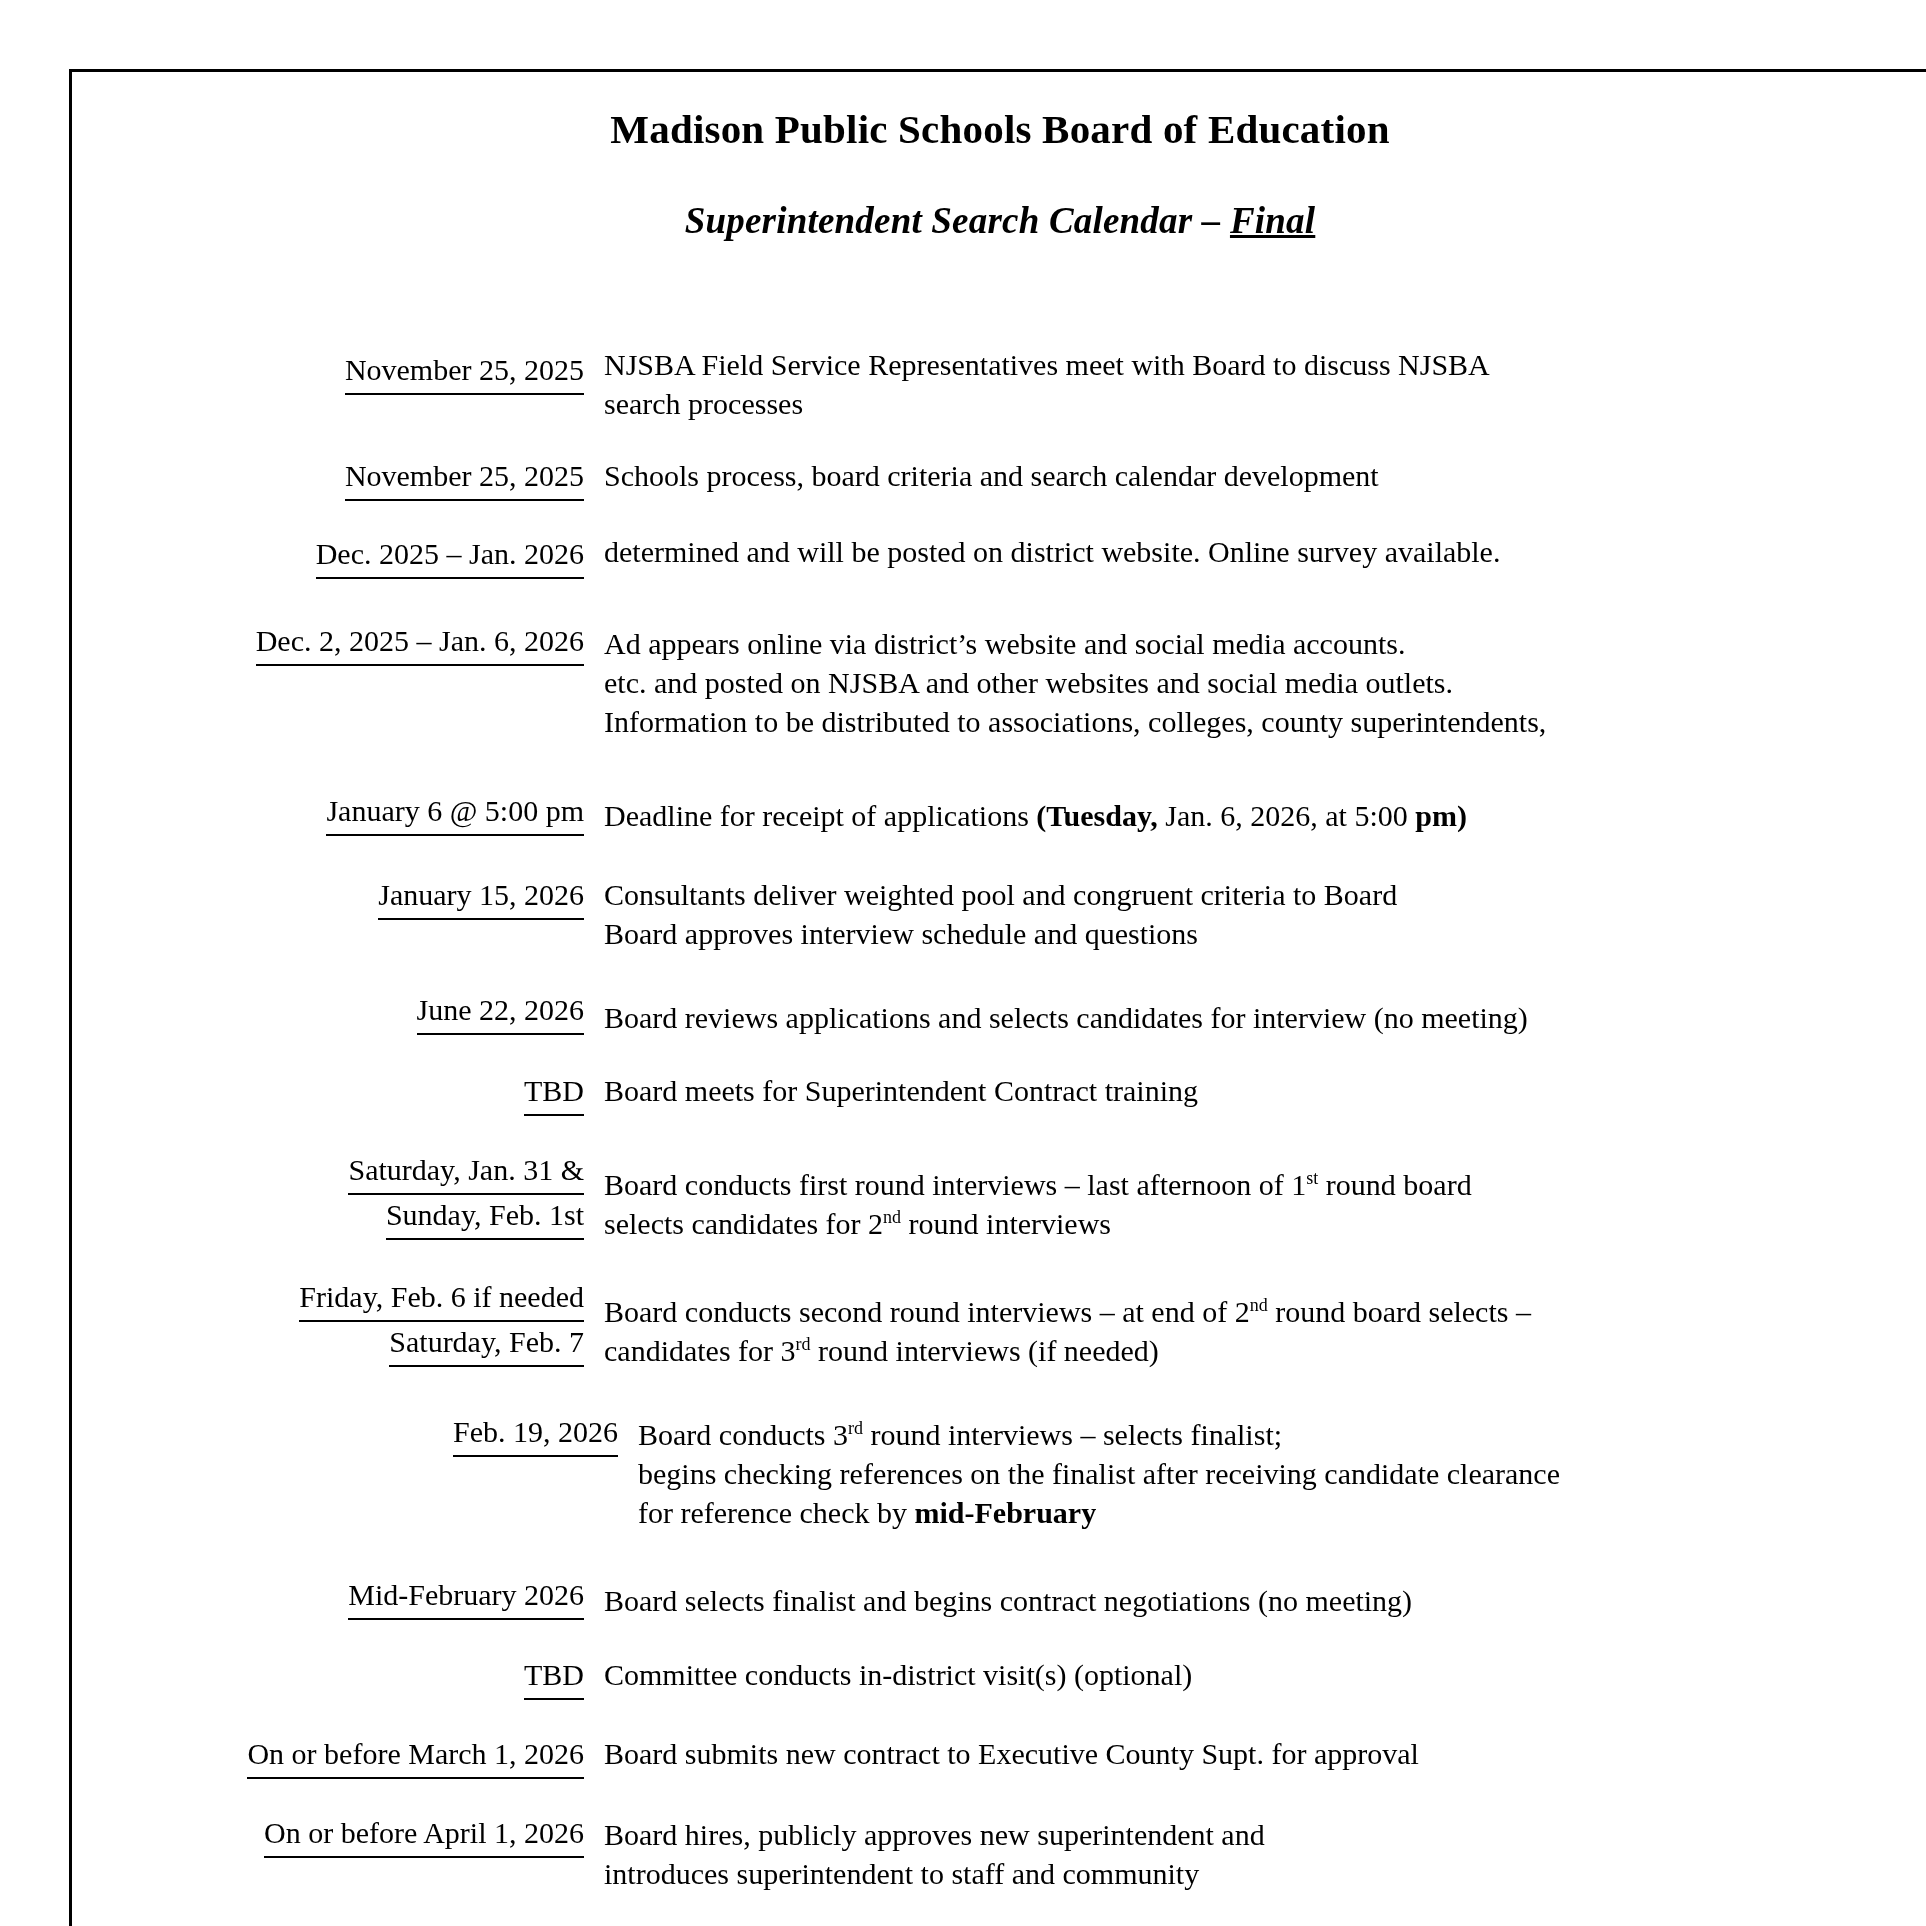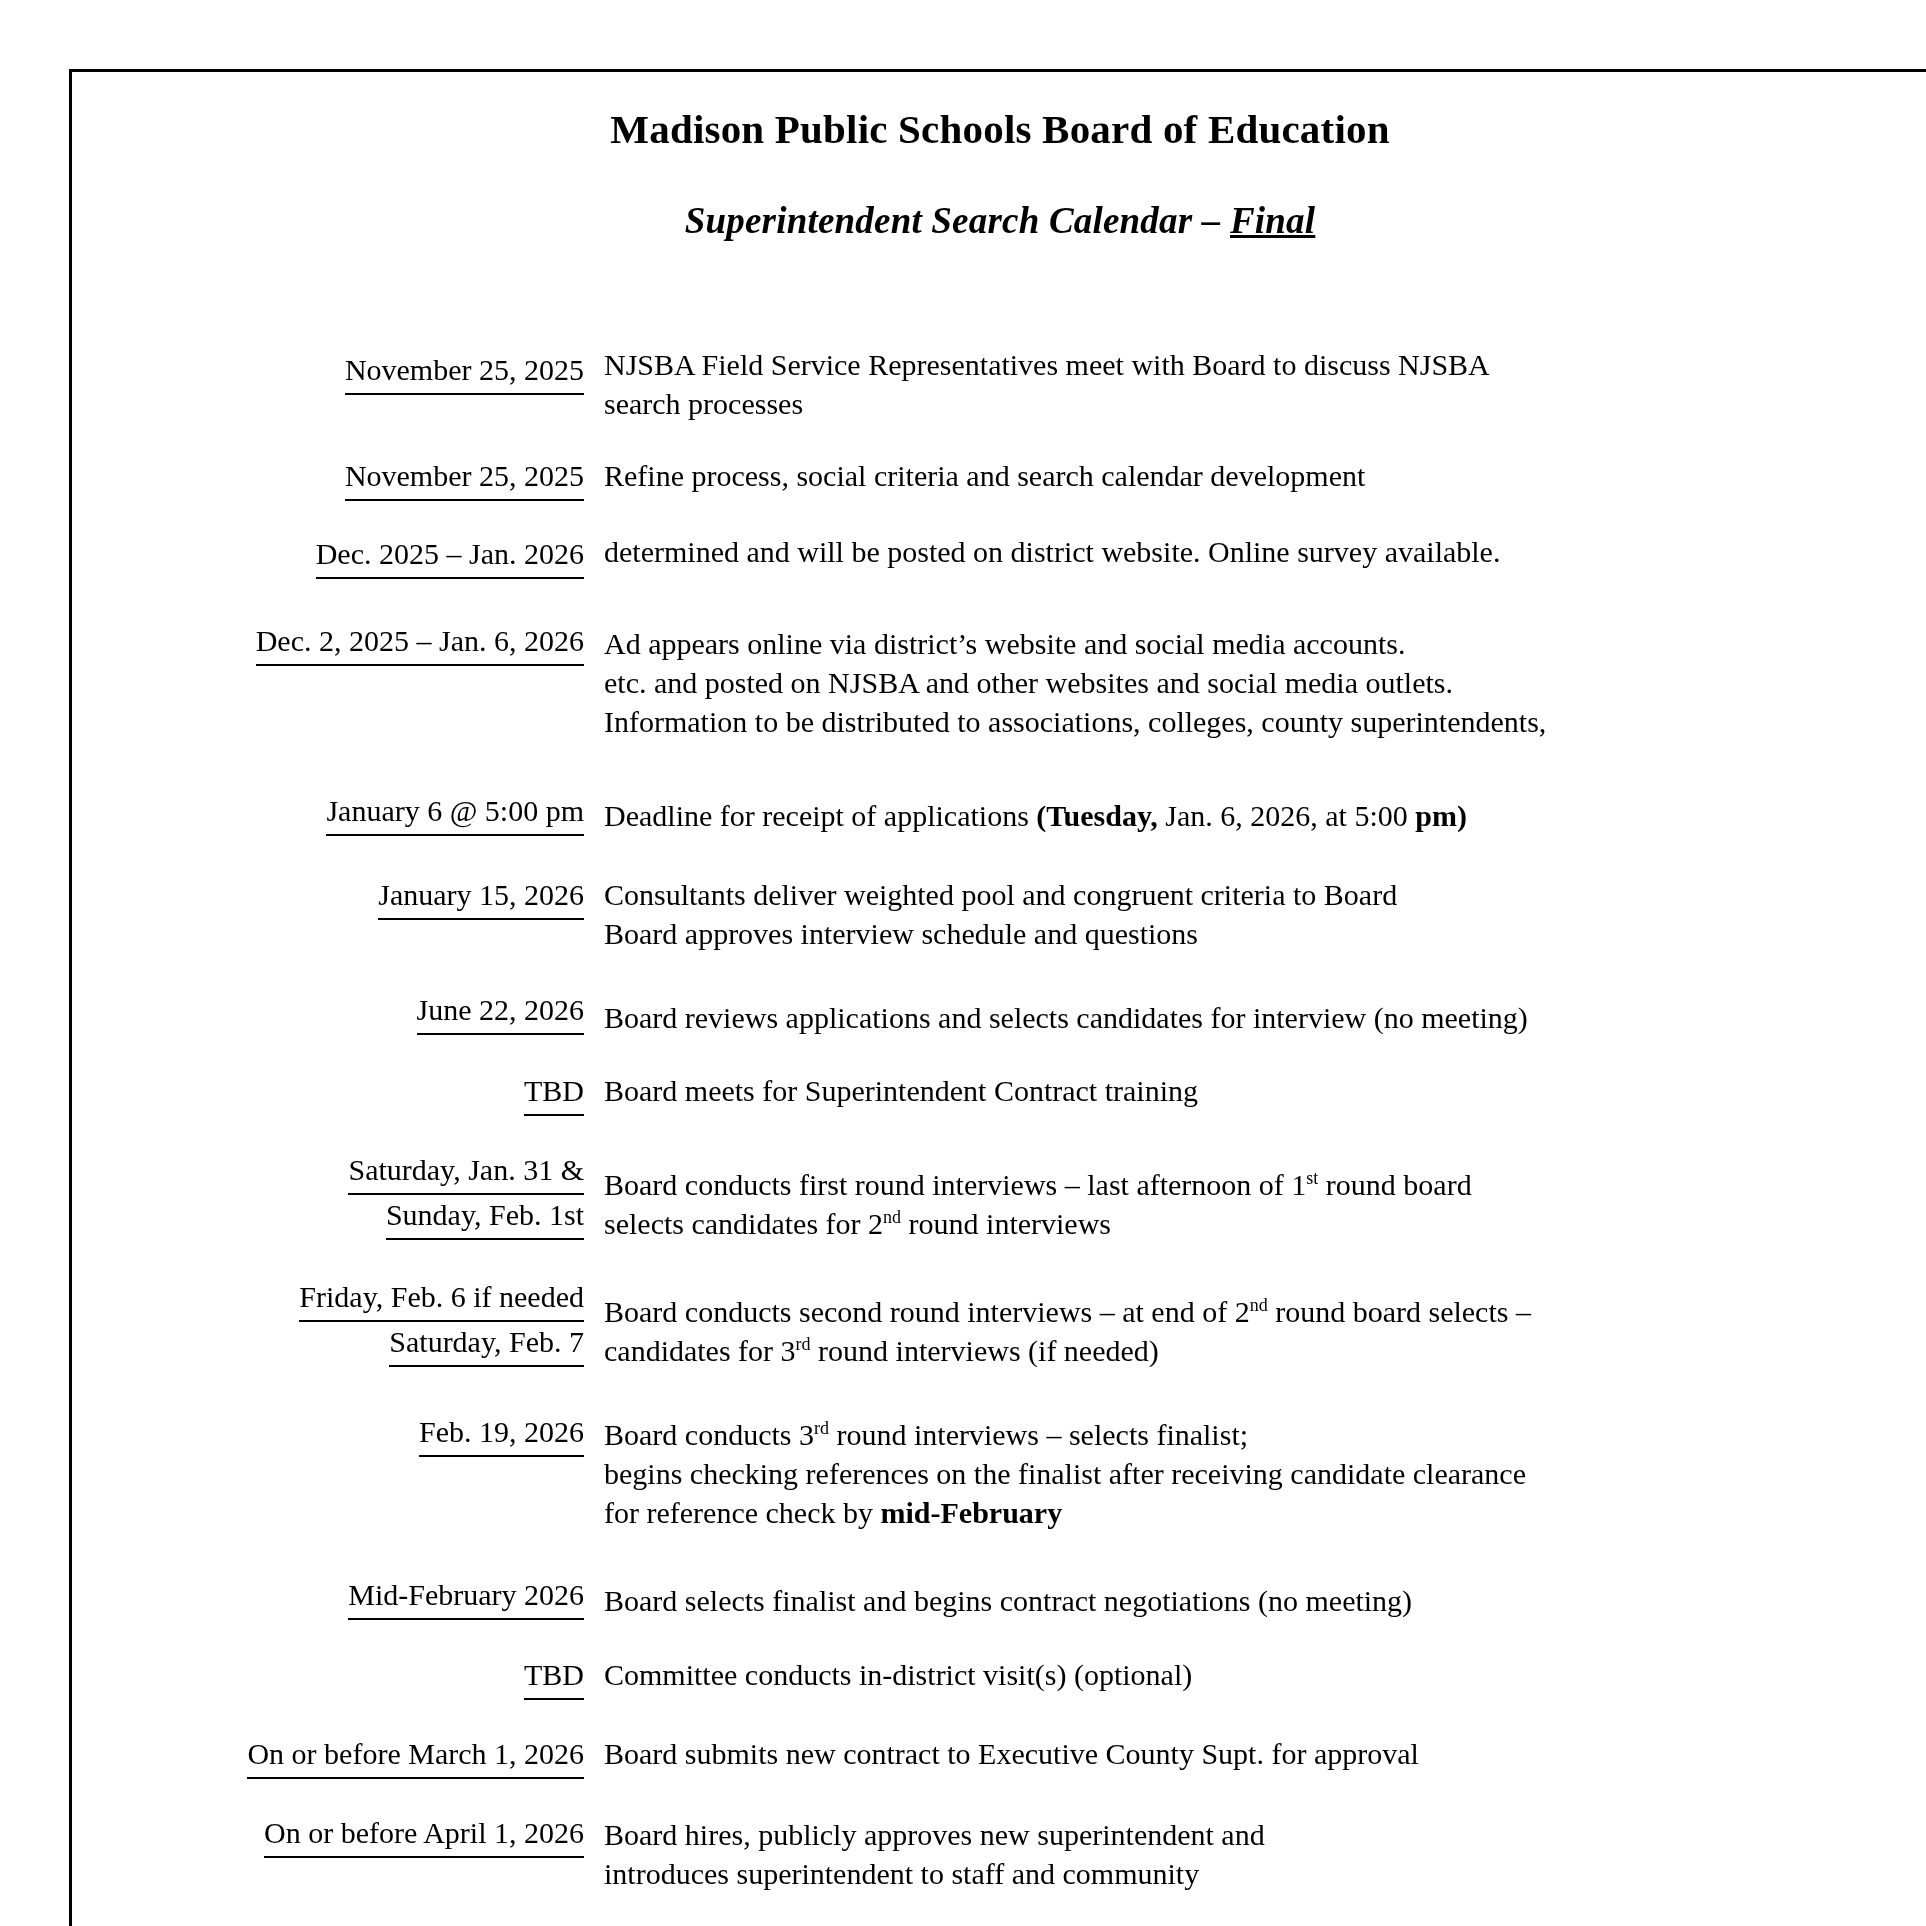--- a/index.html
+++ b/index.html
@@ -126,21 +126,21 @@
           <div class="desc-cell" style="padding-top: 45px;">
             <span class="tline">NJSBA Field Service Representatives meet with Board to discuss NJSBA</span>
             <span class="tline">search processes</span>
           </div>
         </div>
         <div class="cal-row">
           <div class="date-cell" style="padding-top: 33px;">
             <span class="dline"><span class="ul-run">November 25, 2025</span></span>
           </div>
           <div class="desc-cell" style="padding-top: 33px;">
-            <span class="tline">Refine process, social criteria and search calendar development</span>
+            <span class="tline">Schools process, board criteria and search calendar development</span>
           </div>
         </div>
         <div class="cal-row">
           <div class="date-cell" style="padding-top: 33px;">
             <span class="dline"><span class="ul-run">Dec. 2025 – Jan. 2026</span></span>
           </div>
           <div class="desc-cell" style="padding-top: 31px;">
             <span class="tline">determined and will be posted on district website. Online survey available.</span>
           </div>
         </div>
@@ -201,21 +201,21 @@
           <div class="date-cell" style="padding-top: 34px;">
             <span class="dline"><span class="ul-run">Friday, Feb. 6 if needed</span></span>
             <span class="dline"><span class="ul-run">Saturday, Feb. 7</span></span>
           </div>
           <div class="desc-cell" style="padding-top: 49px;">
             <span class="tline">Board conducts second round interviews – at end of 2<sup>nd</sup> round board selects –</span>
             <span class="tline">candidates for 3<sup>rd</sup> round interviews (if needed)</span>
           </div>
         </div>
         <div class="cal-row">
-          <div class="date-cell" style="padding-top: 42px;">
+          <div class="date-cell" style="padding-top: 42px; margin-left: 34px;">
             <span class="dline"><span class="ul-run">Feb. 19, 2026</span></span>
           </div>
           <div class="desc-cell" style="padding-top: 45px;">
             <span class="tline">Board conducts 3<sup>rd</sup> round interviews – selects finalist;</span>
             <span class="tline">begins checking references on the finalist after receiving candidate clearance</span>
             <span class="tline">for reference check by <b>mid-February</b></span>
           </div>
         </div>
         <div class="cal-row">
           <div class="date-cell" style="padding-top: 43px;">

